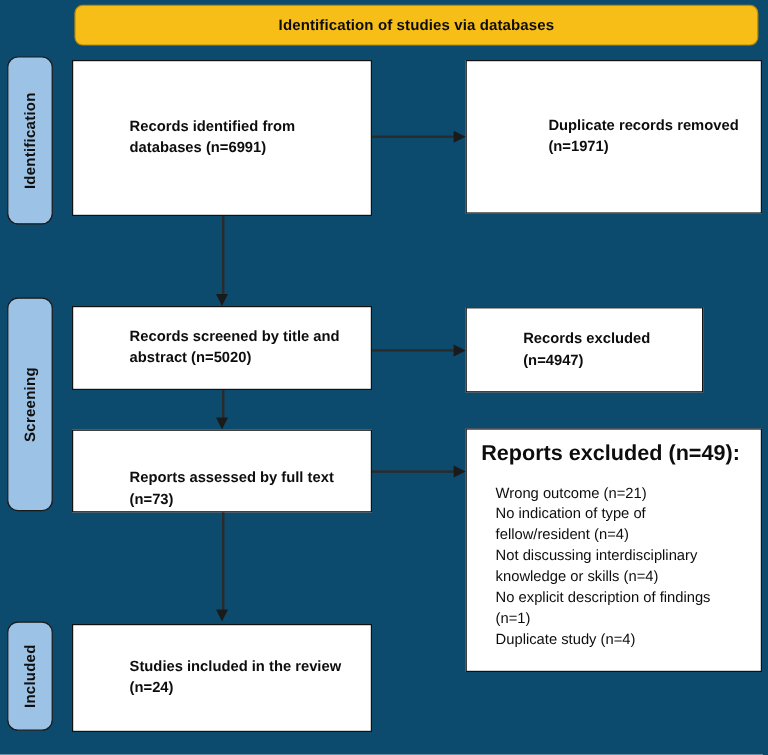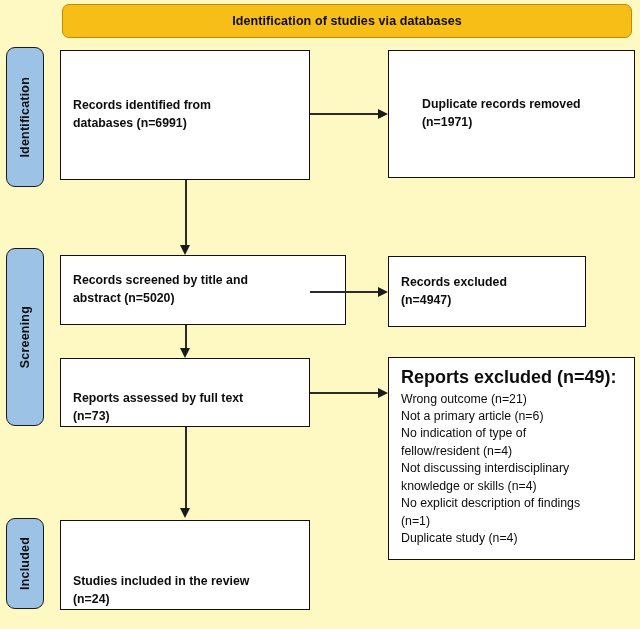--- a/index.html
+++ b/index.html
@@ -7,21 +7,21 @@
     padding: 0;
     background: #ffffff;
   }
   body {
     font-family: "Liberation Sans", sans-serif;
   }
   #diagram {
     position: relative;
     width: 640px;
     height: 629px;
-    background: #fef9c3;
+    background: #0c4a6e;
     overflow: hidden;
   }
 
   
   .banner {
     position: absolute;
     left: 62px;
     top: 4px;
     width: 570px;
     height: 34px;
@@ -78,39 +78,40 @@
   }
   .box-inner {
     width: 100%;
   }
   .box-text {
     font-size: 12.3px;
     font-weight: bold;
     color: #0d0d0d;
     line-height: 1.45;
     white-space: pre-line;
+    margin-left: 35px;
   }
 
   #box-identified  { left: 60px;  top: 50px;  width: 250px; height: 130px; }
   #box-duplicates  { left: 388px; top: 50px;  width: 247px; height: 128px; padding-left: 33px; }
-  #box-screened    { left: 60px;  top: 255px; width: 286px; height: 70px;  }
+  #box-screened    { left: 60px;  top: 255px; width: 250px; height: 70px;  }
   #box-excluded    { left: 388px; top: 256px; width: 198px; height: 71px;  }
   #box-assessed    { left: 60px;  top: 358px; width: 250px; height: 69px; align-items: flex-end;  }
   #box-reports-exc { left: 388px; top: 357px; width: 247px; height: 203px; align-items: flex-start; padding-top: 7px; }
-  #box-included    { left: 60px;  top: 520px; width: 250px; height: 90px; align-items: flex-end;  }
+  #box-included    { left: 60px;  top: 520px; width: 250px; height: 90px;  }
 
   
   .exc-title {
     font-size: 18px;
     font-weight: bold;
     color: #0d0d0d;
     line-height: 1.42;
   }
   .exc-list {
-    margin: 0;
+    margin: 12px;
     padding: 0;
     list-style: none;
   }
   .exc-list li {
     font-size: 12.3px;
     font-weight: normal;
     color: #0d0d0d;
     line-height: 1.42;
     white-space: pre-line;
   }
@@ -211,21 +212,20 @@
       <div class="box-text">Reports assessed by full text
 (n=73)</div>
     </div>
   </div>
 
   <div class="box" id="box-reports-exc">
     <div class="box-inner">
       <div class="exc-title">Reports excluded (n=49):</div>
       <ul class="exc-list">
         <li>Wrong outcome (n=21)</li>
-        <li>Not a primary article (n=6)</li>
         <li>No indication of type of
 fellow/resident (n=4)</li>
         <li>Not discussing interdisciplinary
 knowledge or skills (n=4)</li>
         <li>No explicit description of findings
 (n=1)</li>
         <li>Duplicate study (n=4)</li>
       </ul>
     </div>
   </div>

